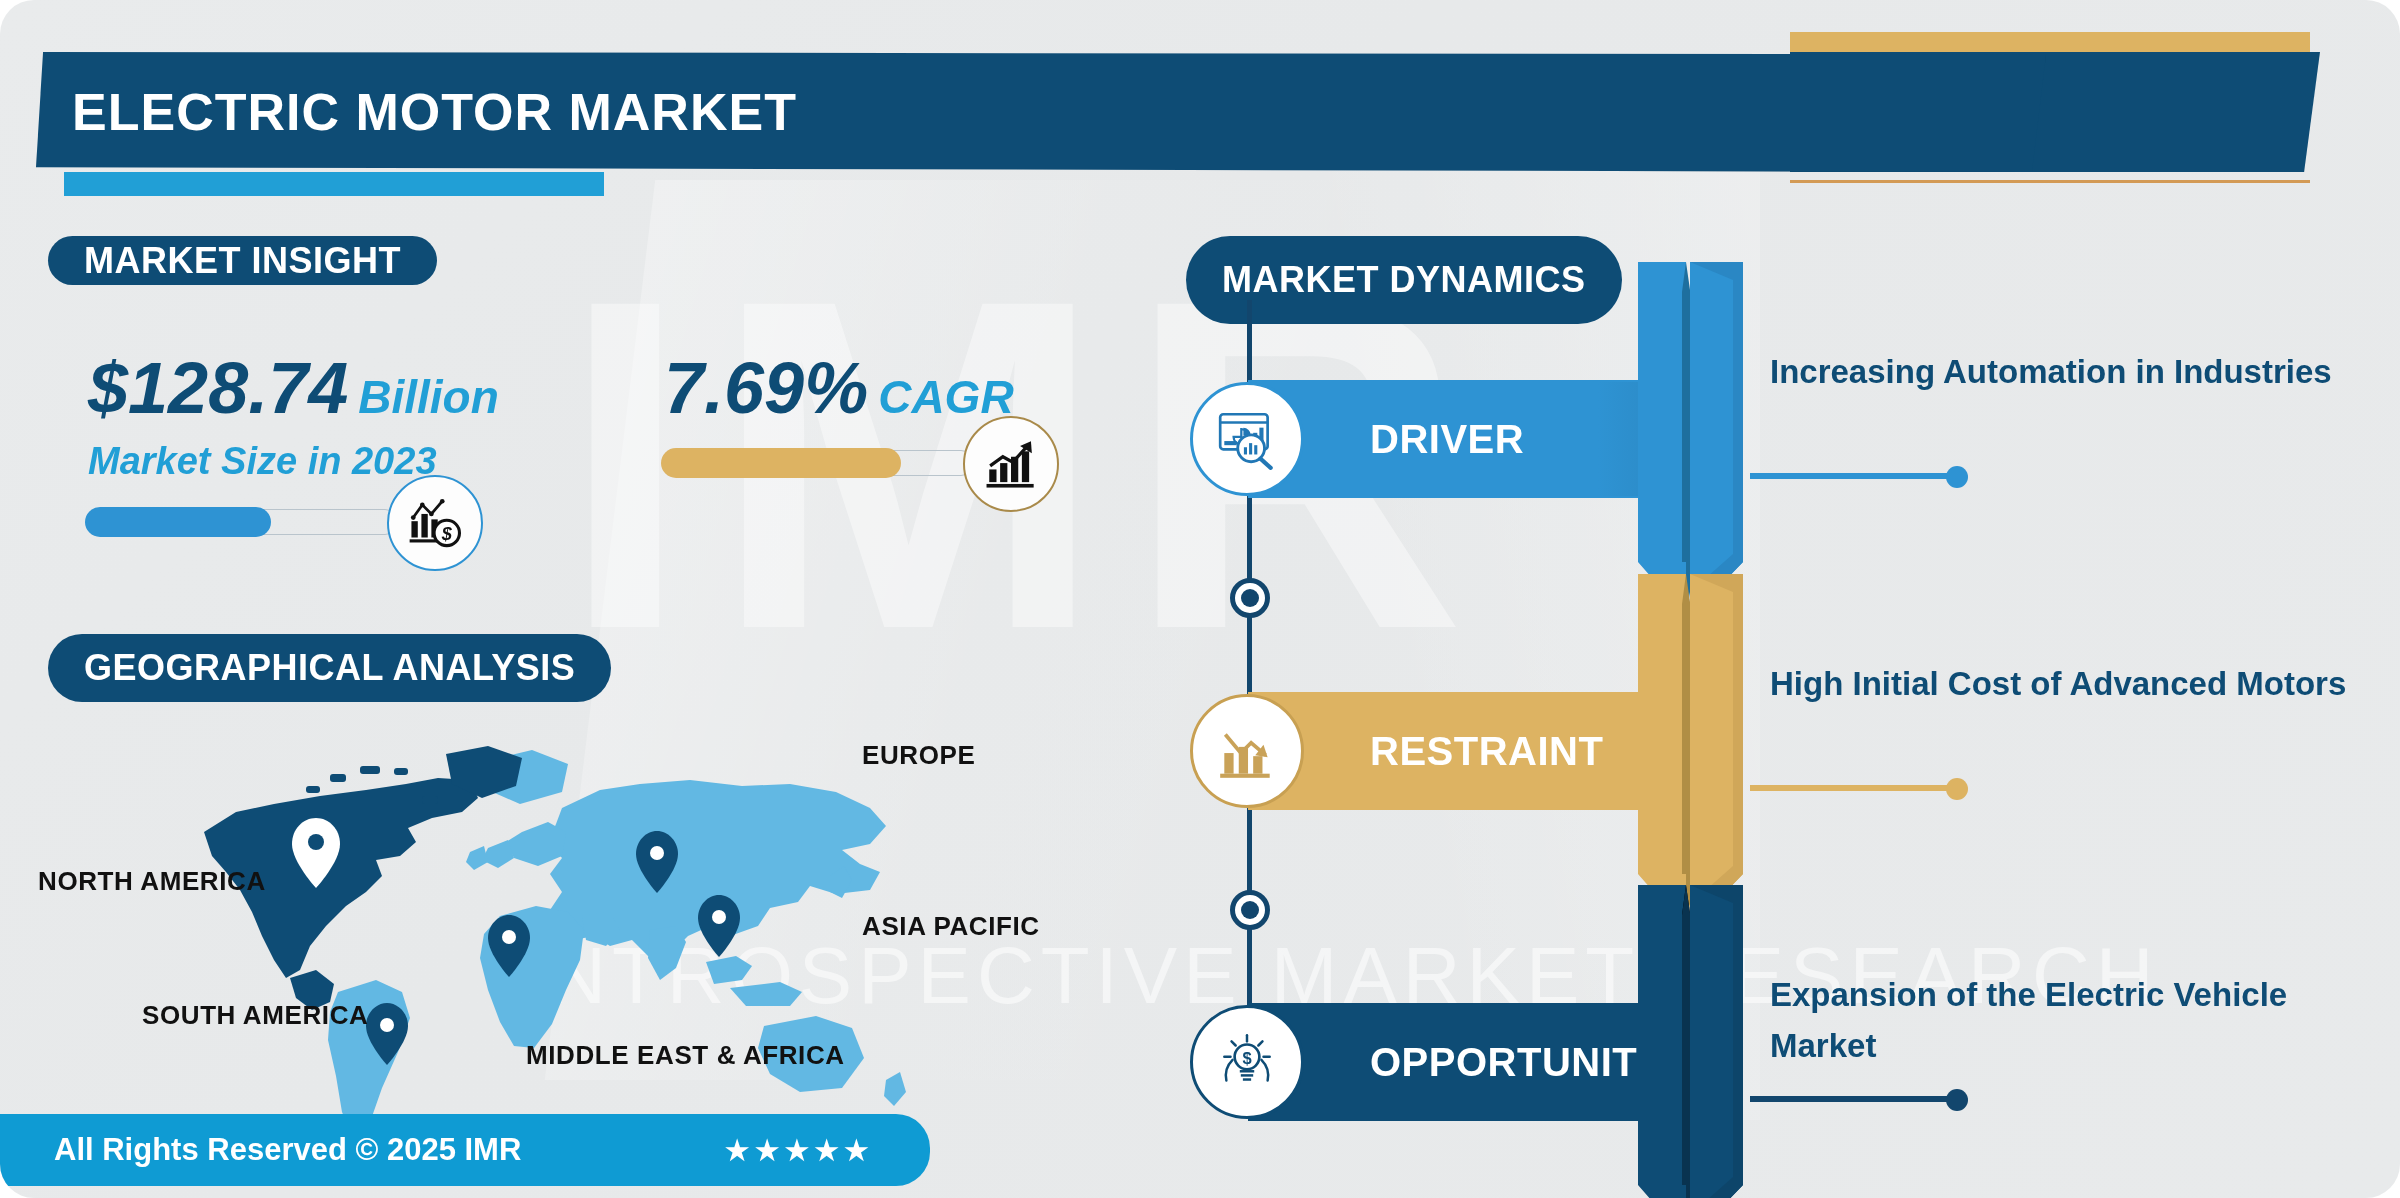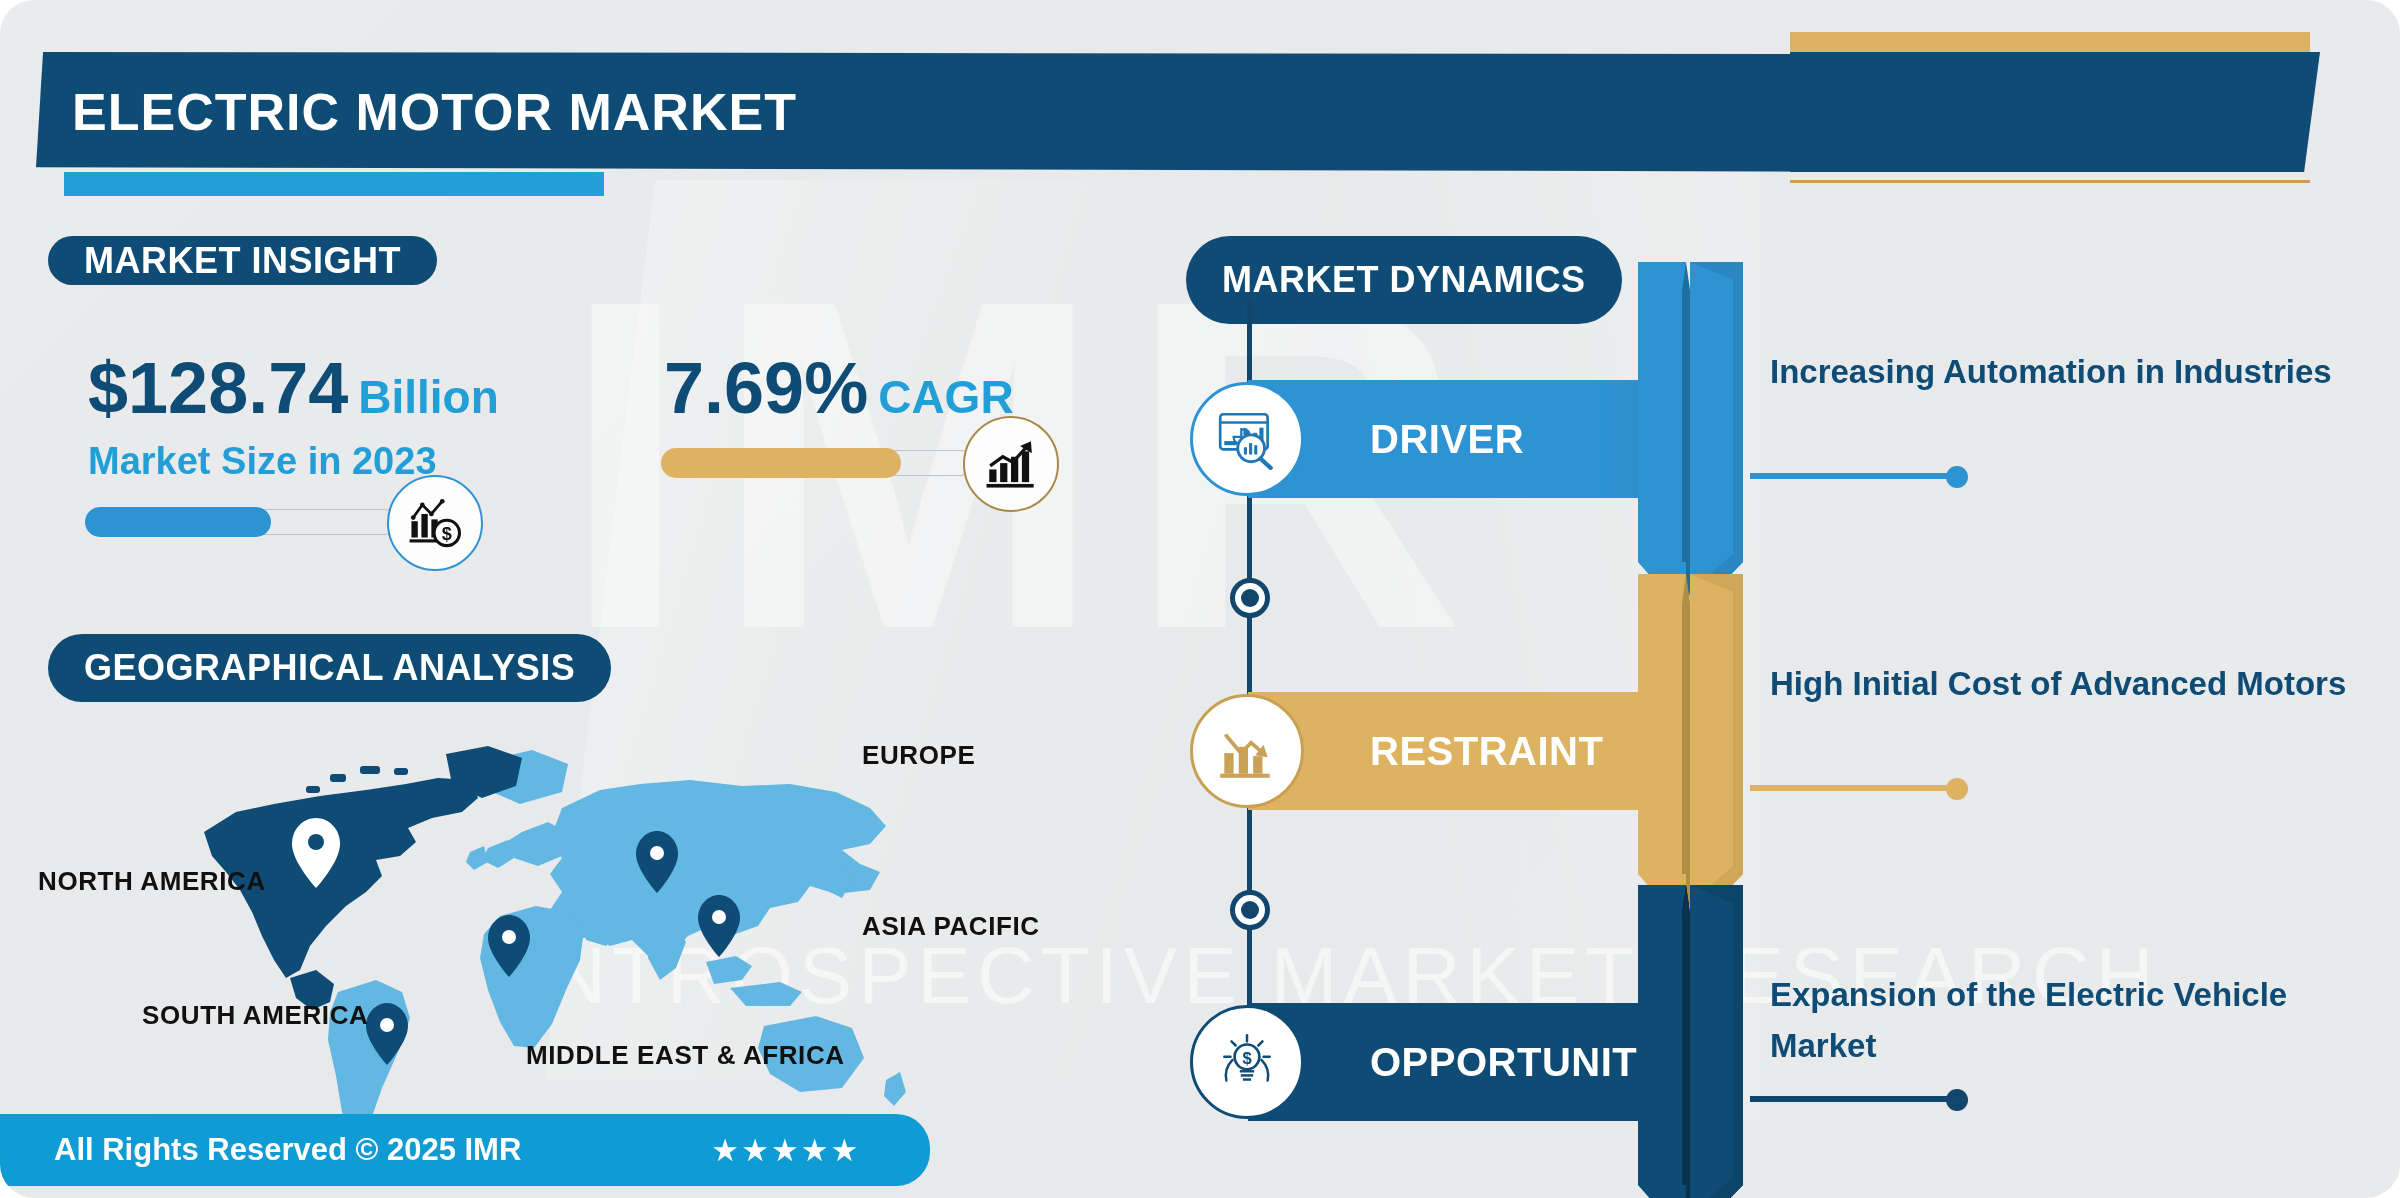--- a/index.html
+++ b/index.html
@@ -105,21 +105,21 @@
     font-size: 36px;
     font-weight: 700;
     letter-spacing: 0.5px;
     white-space: nowrap;
   }
   #pill-insight { left: 48px; top: 236px; height: 49px; }
   #pill-geo     { left: 48px; top: 634px; height: 68px; }
   #pill-dyn     { left: 1186px; top: 236px; height: 88px; }
 
   
-  .kpi { position: absolute; }
+  .kpi { position: absolute; font-style: italic; }
   .kpi .big {
     font-size: 72px;
     font-weight: 700;
     color: #0e4c75;
     line-height: 1.0;
     white-space: nowrap;
   }
   .kpi .big .unit {
     font-size: 46px;
     font-weight: 600;
@@ -275,20 +275,21 @@
   
   #footer {
     position: absolute;
     left: 0; bottom: 12px;
     width: 930px; height: 72px;
     background: #0f9bd3;
     border-top-right-radius: 34px;
     border-bottom-right-radius: 34px;
     display: flex;
     align-items: center;
+    gap: 12px;
   }
   #footer .copy {
     margin-left: 54px;
     font-size: 31px;
     font-weight: 600;
     color: #ffffff;
     white-space: nowrap;
   }
   #footer .stars {
     margin-left: 190px;

